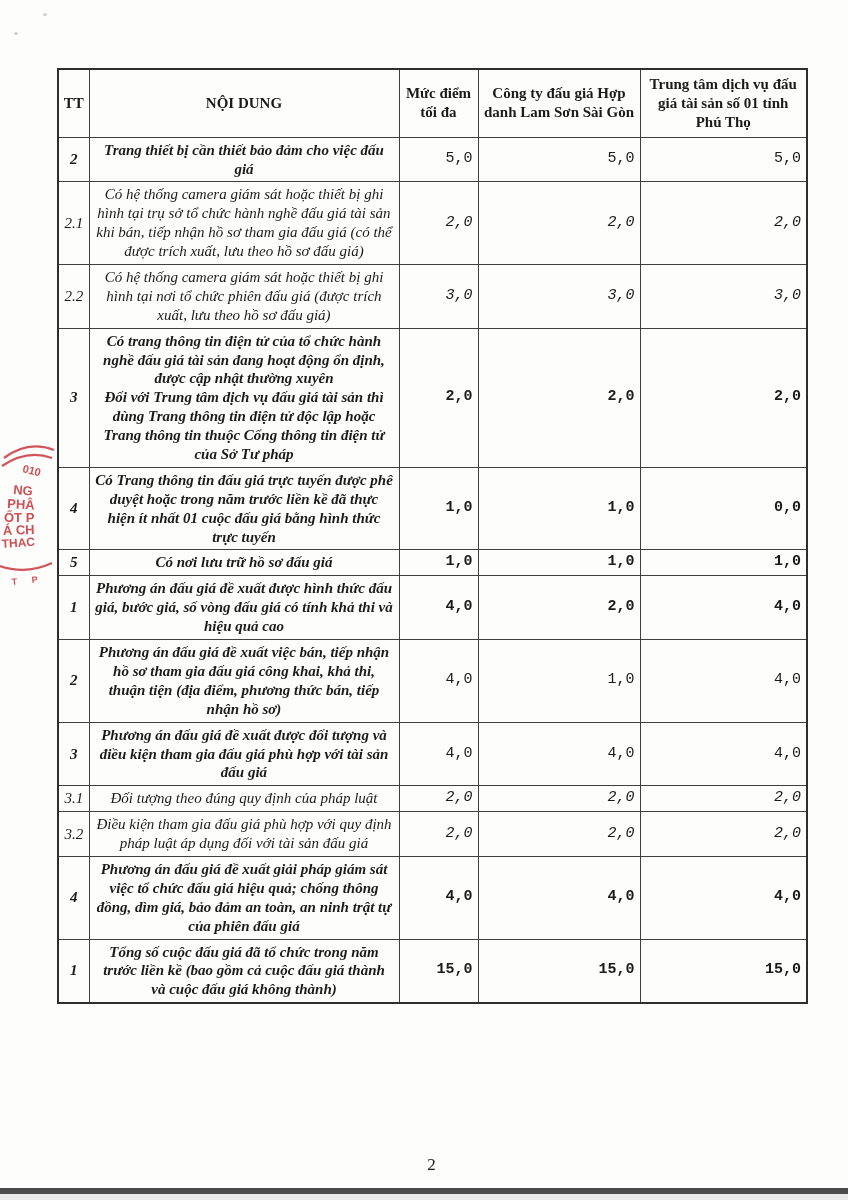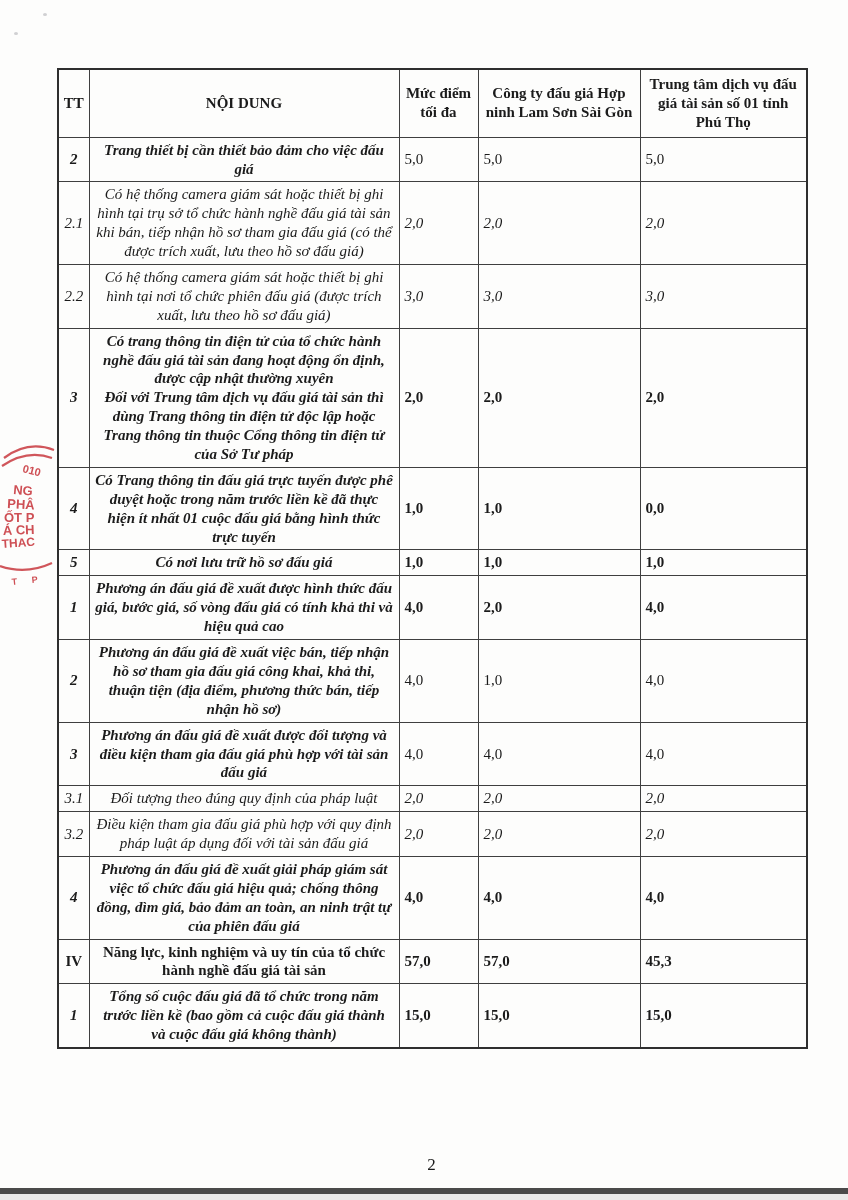--- a/index.html
+++ b/index.html
@@ -32,21 +32,21 @@
     padding:3px 5px;
   }
   table.score th{
     font-weight:bold;
     text-align:center;
     padding:5px 4px;
     height:48px;
   }
   td.tt{text-align:center;padding:3px 1px;}
   td.content{text-align:center;white-space:pre-line;padding:3px 6px 3px 5px;}
-  td.val{text-align:left;padding-right:4px;white-space:nowrap;}
+  td.val{text-align:right;padding-right:4px;white-space:nowrap;font-family:Liberation Mono, monospace;}
   .bold-italic{font-weight:bold;font-style:italic;}
   .italic{font-style:italic;}
   .bold{font-weight:bold;}
   .regular{font-weight:normal;font-style:normal;}
 
   
   .page-number{
     position:absolute;left:57px;top:1155px;width:749px;
     text-align:center;font-size:17px;
   }
@@ -97,21 +97,21 @@
       <col style="width:310px">
       <col style="width:79px">
       <col style="width:162px">
       <col style="width:167px">
     </colgroup>
     <thead>
       <tr>
         <th>TT</th>
         <th>NỘI DUNG</th>
         <th>Mức điểm tối đa</th>
-        <th>Công ty đấu giá Hợp ninh Lam Sơn Sài Gòn</th>
+        <th>Công ty đấu giá Hợp danh Lam Sơn Sài Gòn</th>
         <th>Trung tâm dịch vụ đấu giá tài sản số 01 tỉnh Phú Thọ</th>
       </tr>
     </thead>
     <tbody>
         <tr>
           <td class="tt bold-italic">2</td>
           <td class="content bold-italic">Trang thiết bị cần thiết bảo đảm cho việc đấu giá</td>
           <td class="val regular">5,0</td>
           <td class="val regular">5,0</td>
           <td class="val regular">5,0</td>
@@ -188,27 +188,20 @@
           <td class="val italic">2,0</td>
         </tr>
         <tr>
           <td class="tt bold-italic">4</td>
           <td class="content bold-italic">Phương án đấu giá đề xuất giải pháp giám sát việc tổ chức đấu giá hiệu quả; chống thông đồng, dìm giá, bảo đảm an toàn, an ninh trật tự của phiên đấu giá</td>
           <td class="val bold">4,0</td>
           <td class="val bold">4,0</td>
           <td class="val bold">4,0</td>
         </tr>
         <tr>
-          <td class="tt bold">IV</td>
-          <td class="content bold">Năng lực, kinh nghiệm và uy tín của tổ chức hành nghề đấu giá tài sản</td>
-          <td class="val bold">57,0</td>
-          <td class="val bold">57,0</td>
-          <td class="val bold">45,3</td>
-        </tr>
-        <tr>
           <td class="tt bold-italic">1</td>
           <td class="content bold-italic">Tổng số cuộc đấu giá đã tổ chức trong năm trước liền kề (bao gồm cả cuộc đấu giá thành và cuộc đấu giá không thành)</td>
           <td class="val bold">15,0</td>
           <td class="val bold">15,0</td>
           <td class="val bold">15,0</td>
         </tr>
       </tbody>
   </table>
 
   <div class="page-number">2</div>

